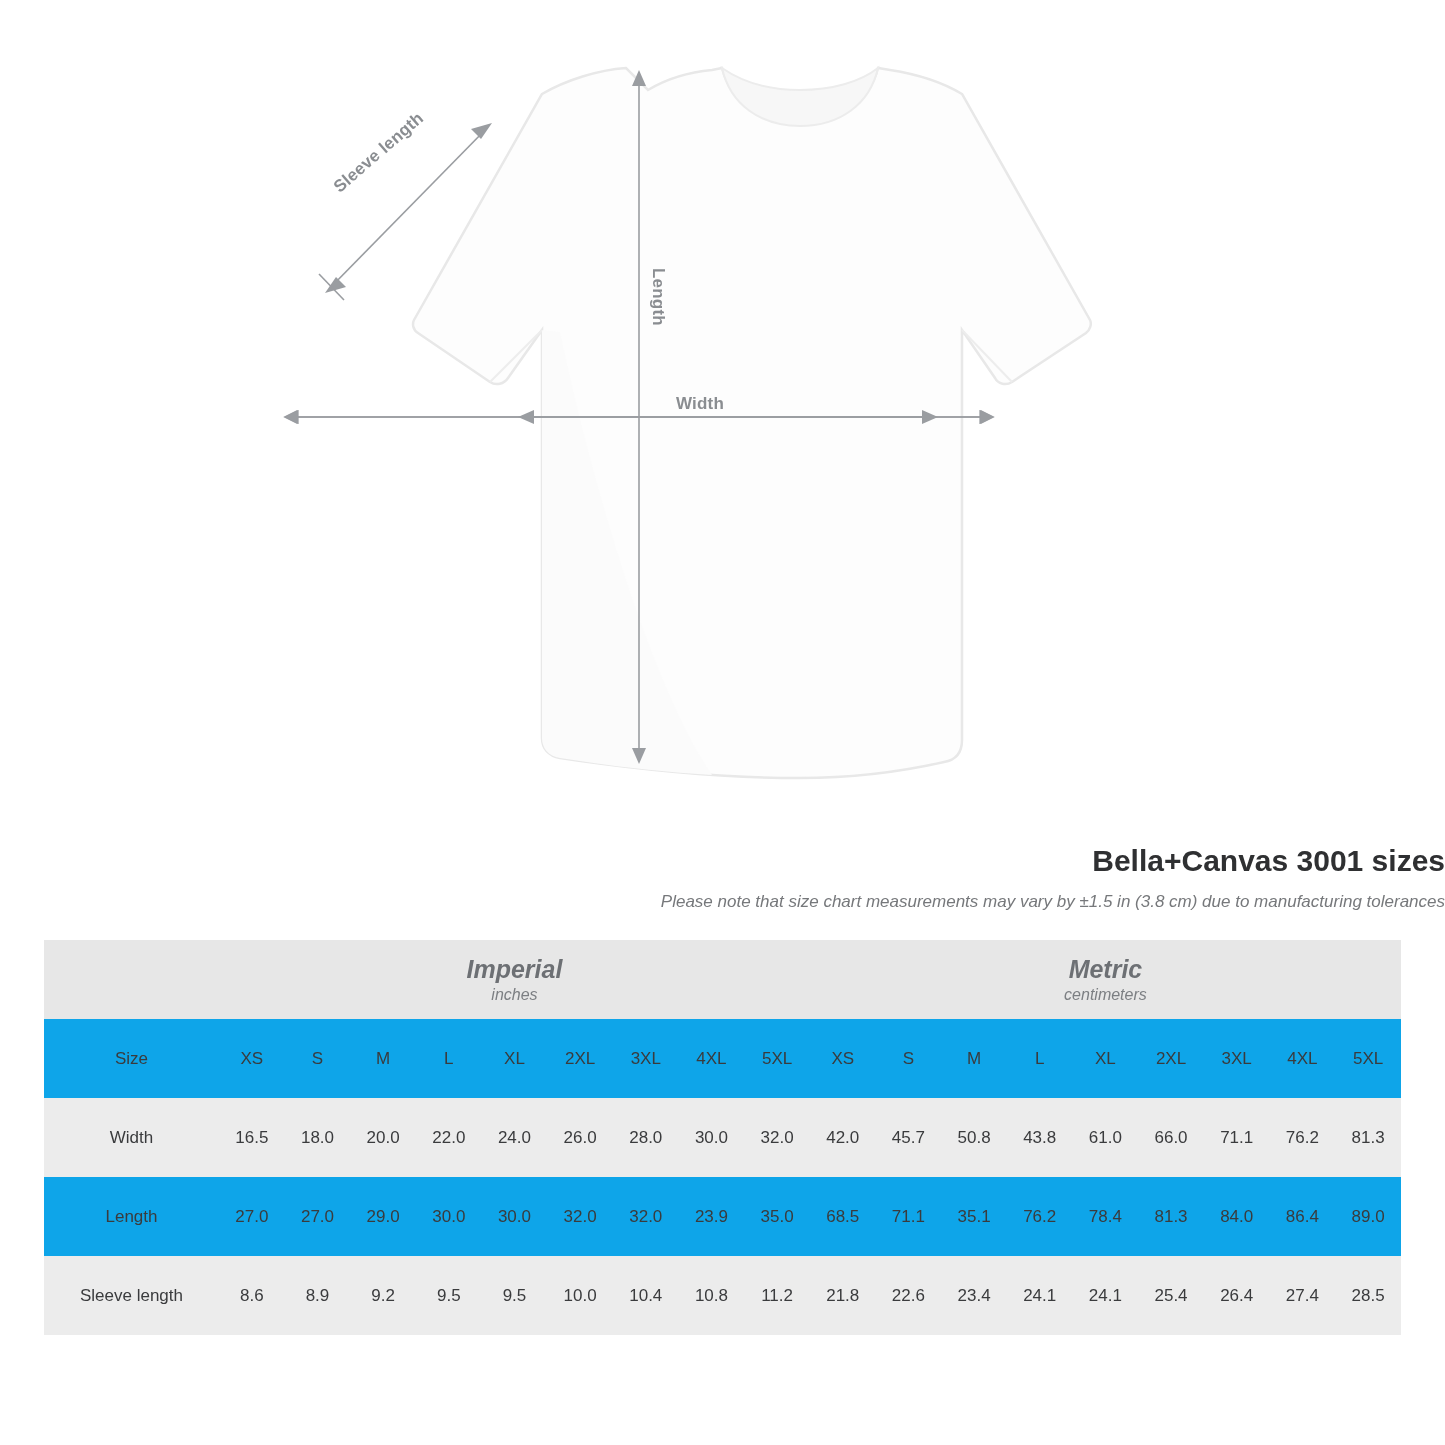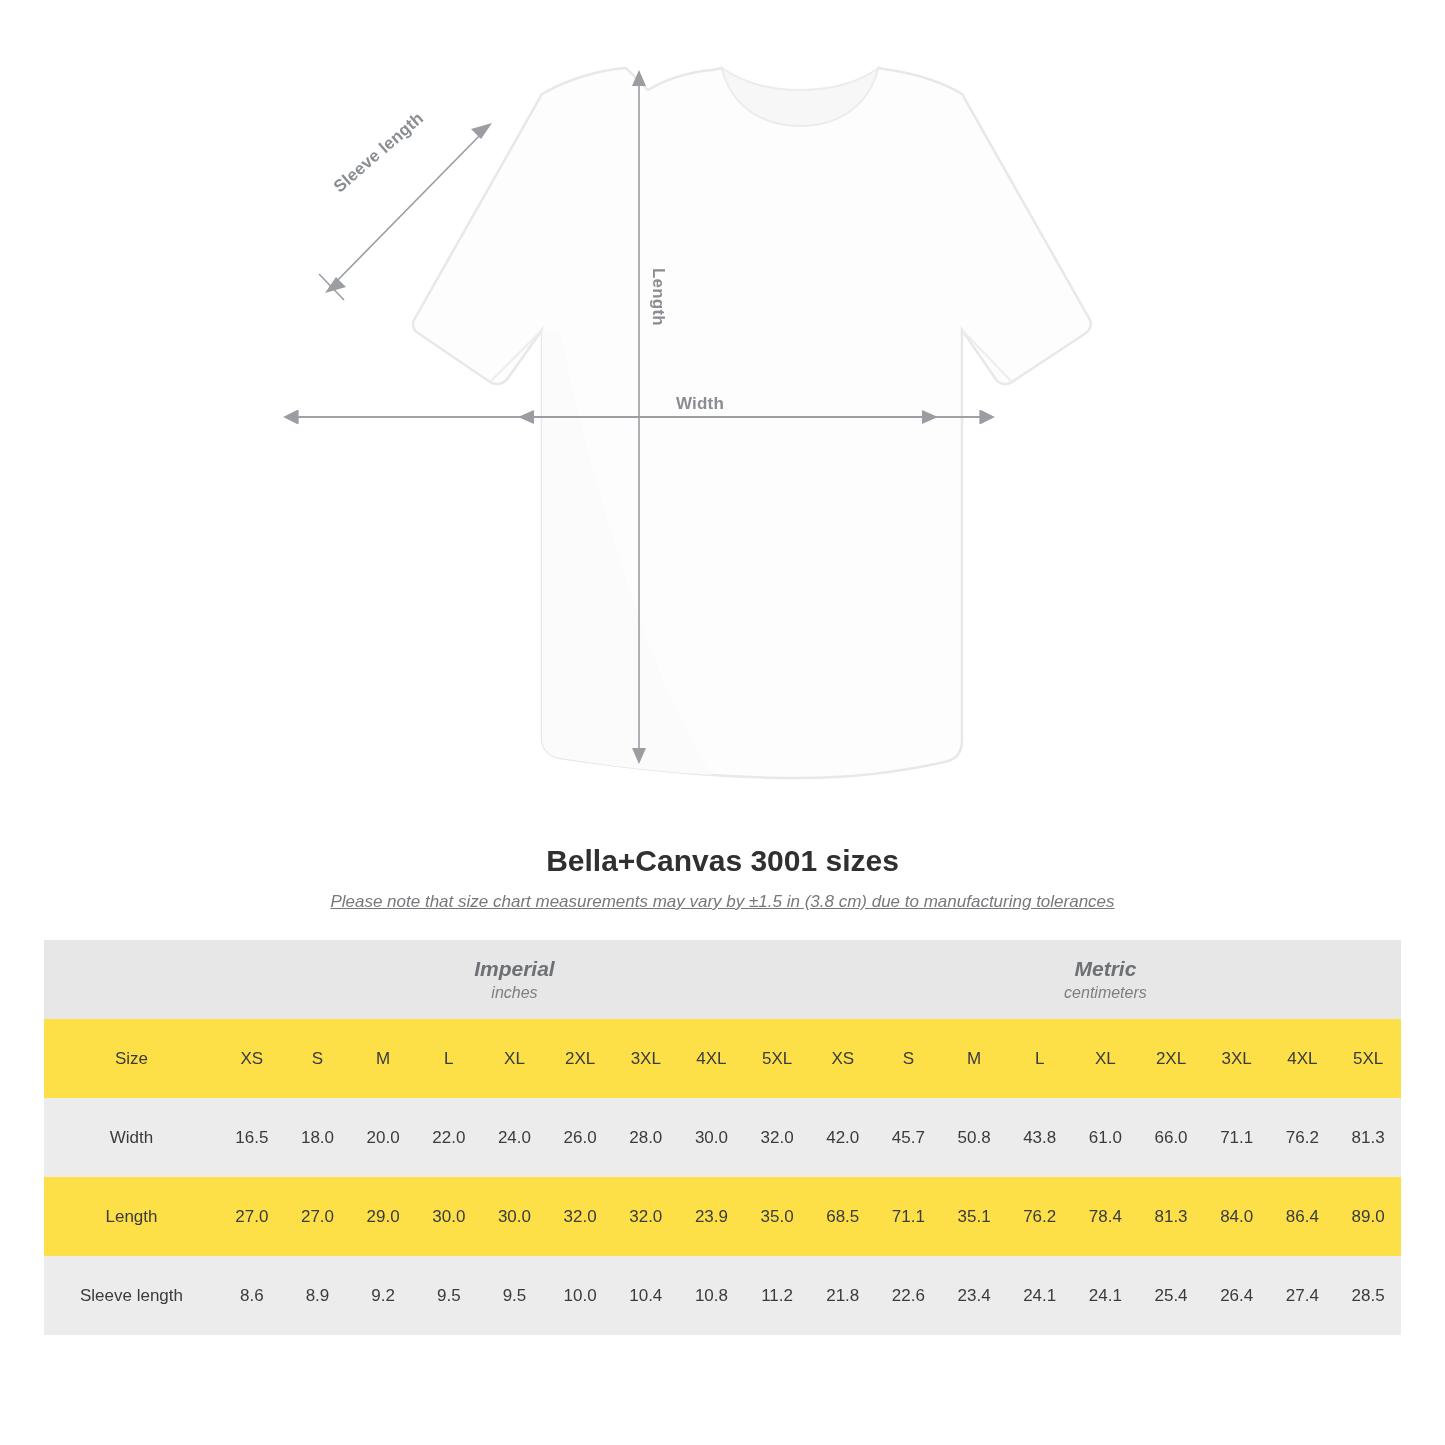--- a/index.html
+++ b/index.html
@@ -50,35 +50,34 @@
     top: 268px;
     writing-mode: vertical-rl;
   }
   .label-width {
     left: 676px;
     top: 394px;
   }
 
   
   .titles {
-    text-align: center;
+    text-align: right;
     margin-top: 24px;
   }
   .chart-title {
     font-size: 30px;
     font-weight: bold;
     color: #2f3032;
     margin: 0;
   }
   .chart-note {
     font-size: 17px;
     font-style: italic;
     color: #76787b;
     margin: 14px 0 0 0;
-    text-decoration: underline;
   }
 
   
   .table-wrap {
     margin: 28px 44px 0 44px;
   }
   table.size-table {
     border-collapse: collapse;
     width: 1357px;
     table-layout: fixed;
@@ -92,42 +91,42 @@
     font-weight: normal;
     border: 0;
     padding: 0;
     height: 79px;
   }
   .unit-band td {
     background: #e7e7e7;
     height: 110px;
   }
   .unit-system {
-    font-size: 21px;
+    font-size: 25px;
     font-style: italic;
     font-weight: bold;
     color: #6d7074;
     display: block;
     line-height: 1.15;
   }
   .unit-sub {
     font-size: 16px;
     font-style: italic;
     color: #7c7f83;
     display: block;
     margin-top: 3px;
     text-align: center;
   }
   .row-head {
     font-weight: bold;
     color: #3a3b3d;
     font-size: 17px;
   }
   .row-alt td { background: #ececec; }
-  .row-plain td { background: #fde047; }
+  .row-plain td { background: #0ea5e9; }
   .col-label { width: 175px; }
 </style>
 </head>
 <body>
 
 <div class="page">
 
   <div class="illustration">
     <svg class="shirt-svg" width="1445" height="820" viewBox="0 0 1445 820">
       <defs>

